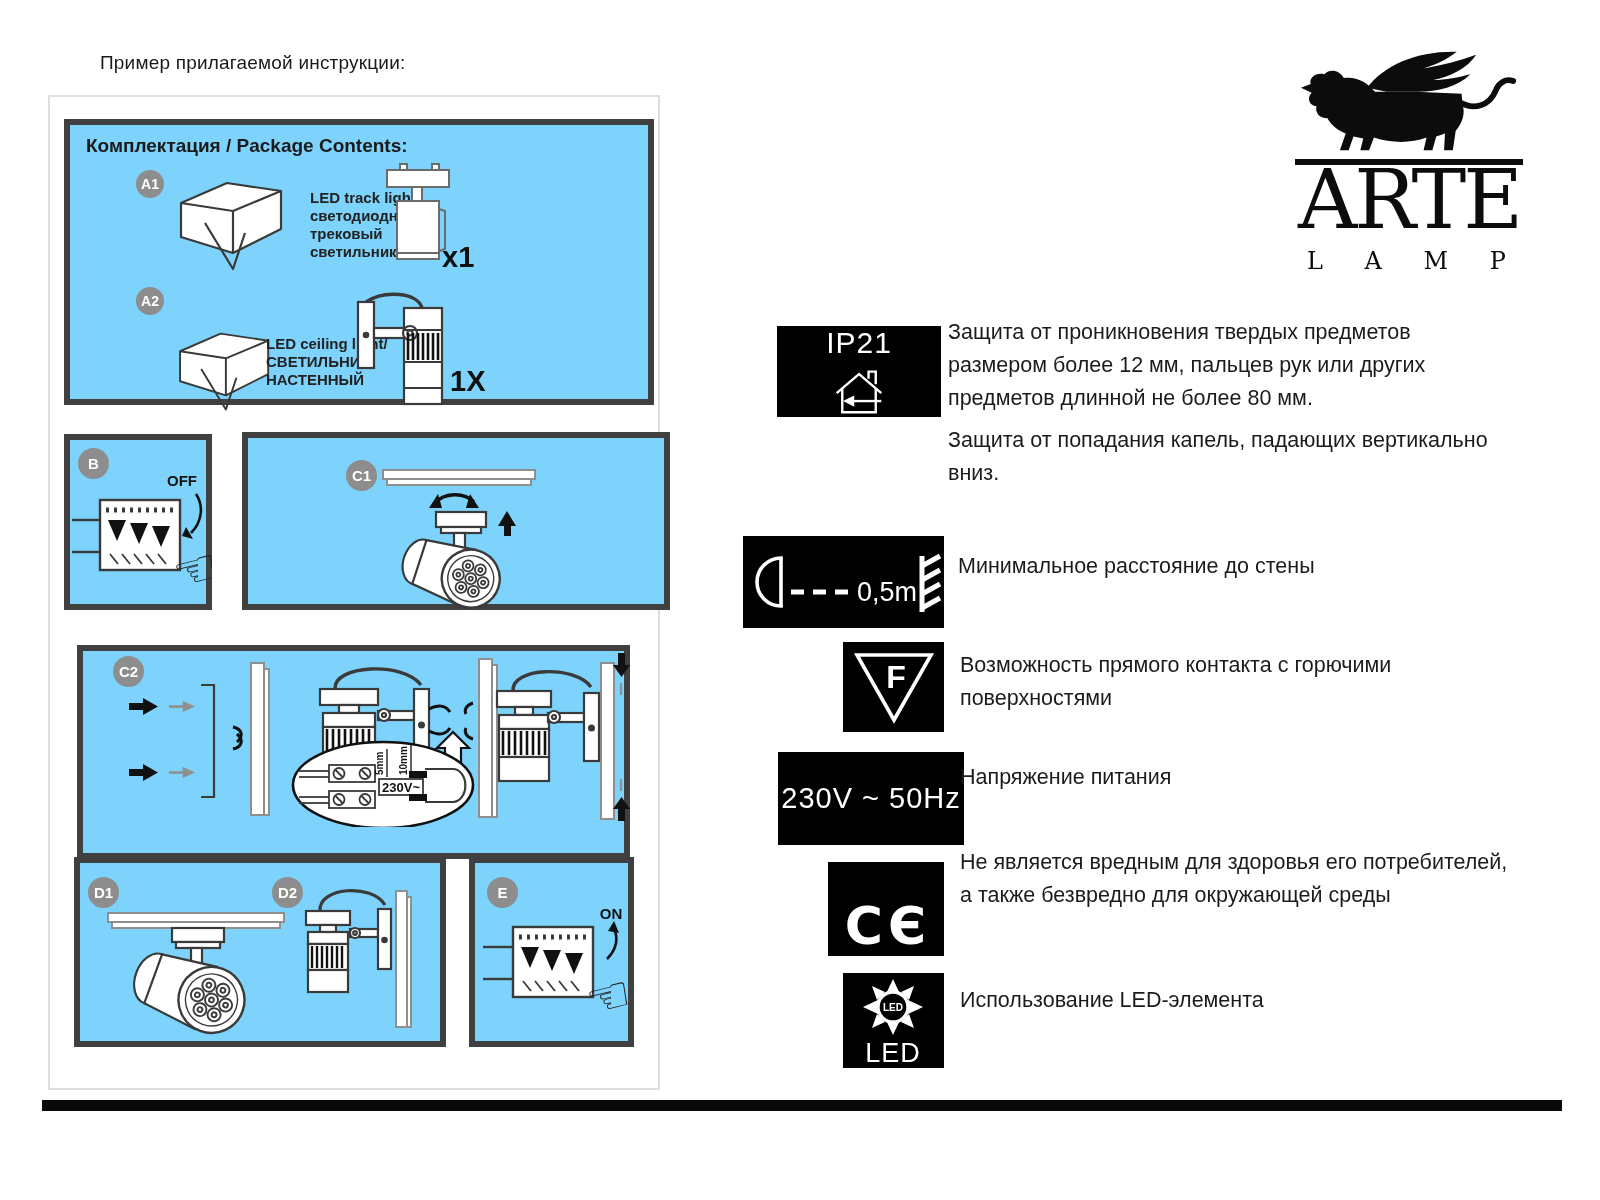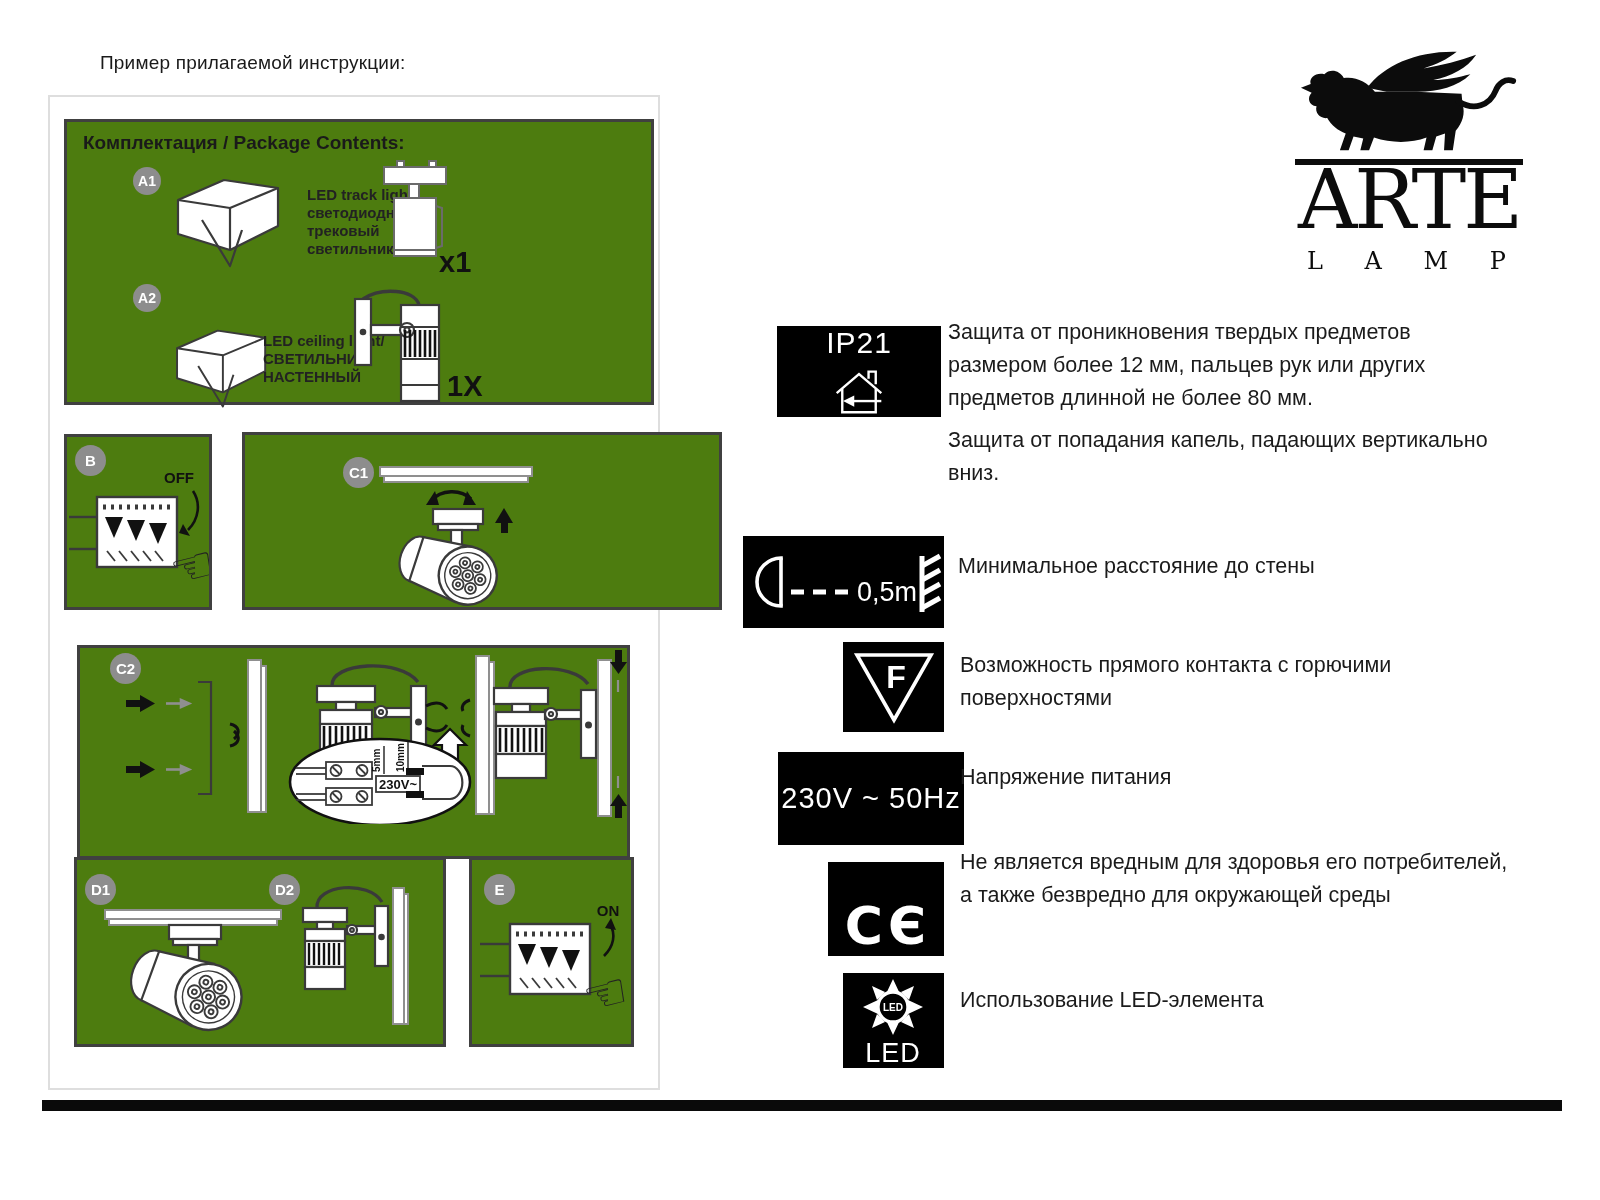--- a/index.html
+++ b/index.html
@@ -4,39 +4,39 @@
 <style>
   * { margin:0; padding:0; box-sizing:border-box; }
   html,body { width:1600px; height:1200px; background:#fff; font-family:"Liberation Sans", sans-serif; color:#1a1a1a; }
   .abs { position:absolute; }
   .page { position:relative; width:1600px; height:1200px; background:#fff; overflow:hidden; }
 
   .page-title { left:62px; top:52px; font-size:19px; font-weight:500; letter-spacing:.2px;margin-left:38px; }
 
   .outer-box { left:48px; top:95px; width:612px; height:995px; border:2px solid #dedede; background:#fff; }
 
-  .dbox { position:absolute; border:3px solid #404040; background:#4d7c0f; }
+  .dbox { position:absolute; border:6px solid #404040; background:#7dd3fc; }
   .pkg-box   { left:14px; top:22px;  width:590px; height:286px; }
   .b-box     { left:14px; top:337px; width:148px; height:176px; }
-  .c1-box    { left:192px; top:335px; width:480px; height:178px; }
+  .c1-box    { left:192px; top:335px; width:428px; height:178px; }
   .c2-box    { left:27px; top:548px; width:553px; height:214px;padding-left:35px; }
   .d-box     { left:24px; top:760px; width:372px; height:190px; }
   .e-box     { left:419px; top:760px; width:165px; height:190px; }
 
   .pkg-title { position:absolute; left:16px; top:10px; font-size:19px; }
   .pkg-title .ru { font-weight:800; }
   .pkg-title .en { font-weight:700; }
 
   .badge { position:absolute; background:#8d8d8d; color:#fff; font-weight:700; border-radius:50%;
            display:flex; align-items:center; justify-content:center; }
   .badge.sm { width:28px; height:28px; font-size:14px; }
   .badge.md { width:31px; height:31px; font-size:15px; }
 
   .pkg-label { position:absolute; font-size:15px; line-height:18px; white-space:pre-line; font-weight:600; color:#222; }
-  .qty { position:absolute; font-size:29px; font-weight:600; color:#111;margin-top:8px; }
+  .qty { position:absolute; font-size:29px; font-weight:600; color:#111; }
 
   svg text { font-family:"Liberation Sans", sans-serif; }
 
   
   .logo-wrap { left:1255px; top:45px; width:290px; height:235px; }
   .logo-bar { position:absolute; left:40px; top:114px; width:228px; height:6px; background:#0c0c0c; }
   .logo-arte { position:absolute; left:34px; top:112px; width:240px; text-align:center;
                font-family:"DejaVu Serif", serif; font-size:82px; line-height:1.05; letter-spacing:-3px; color:#0c0c0c; }
   .logo-lamp { position:absolute; left:40px; top:202px; width:232px; text-align:center;
                font-family:"DejaVu Serif", serif; font-size:24px; letter-spacing:9px; word-spacing:16px; color:#0c0c0c; }

